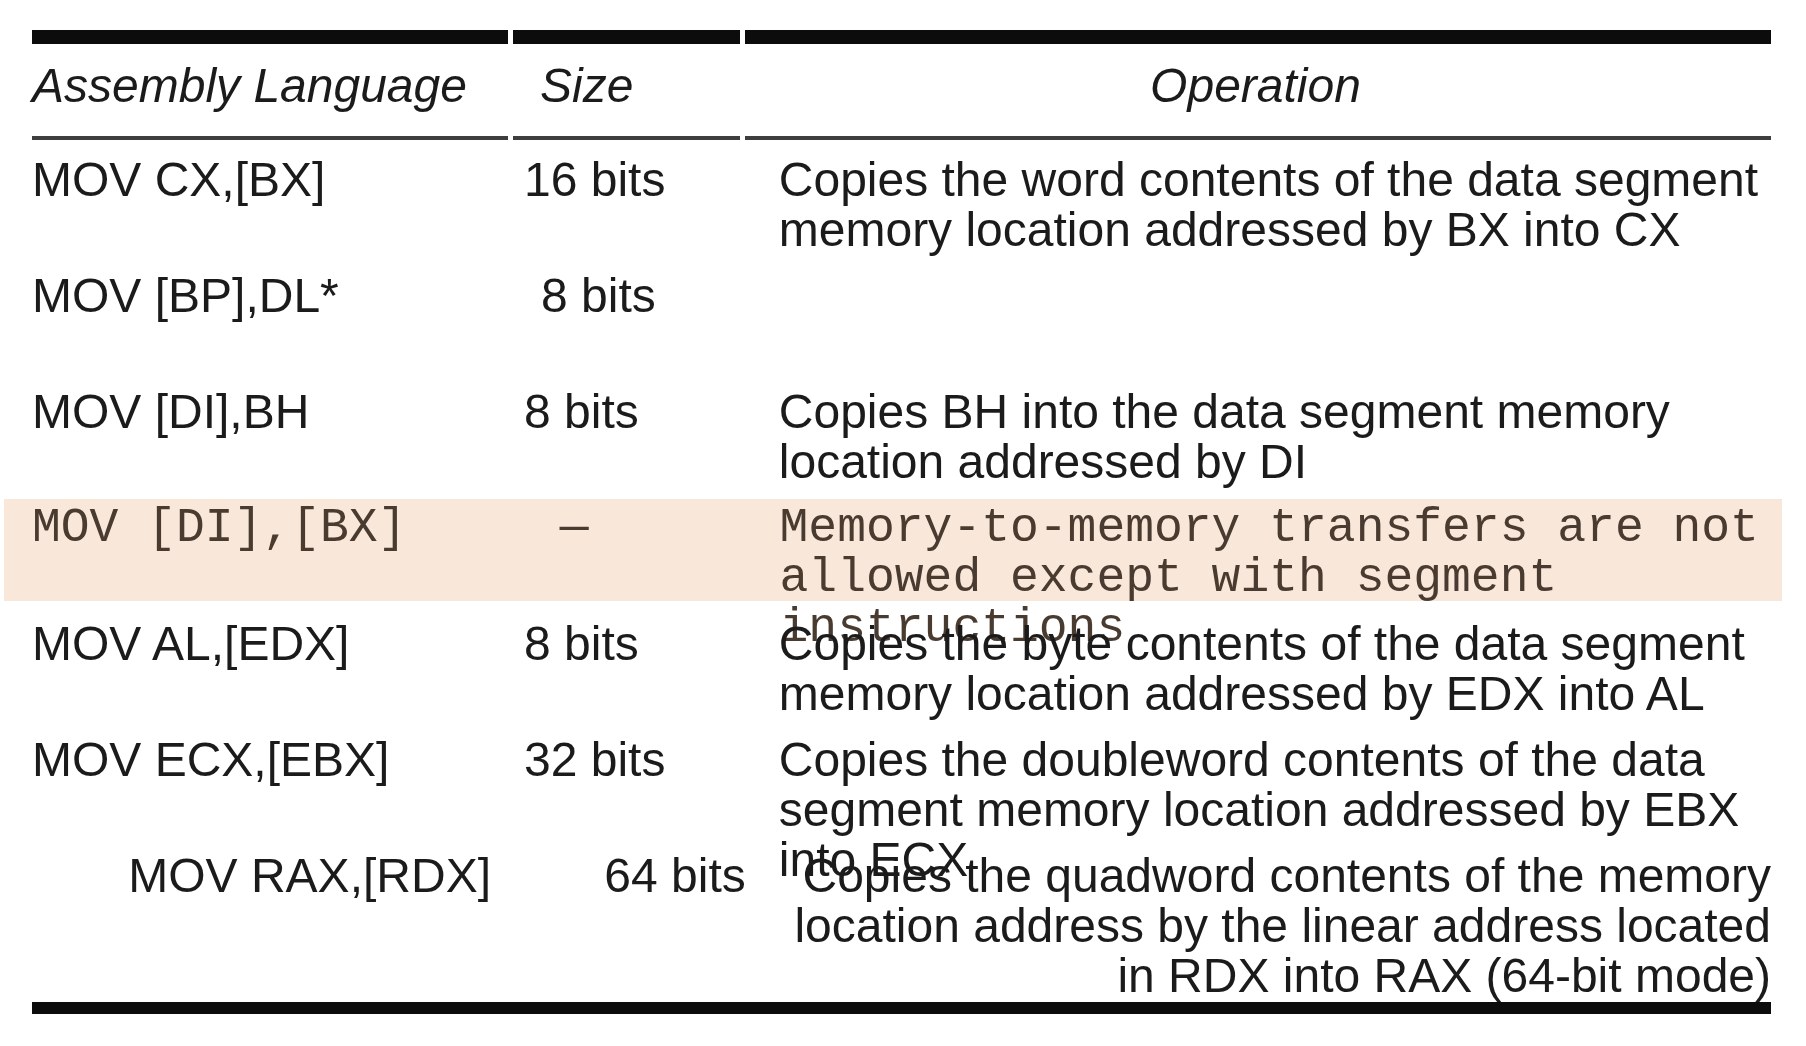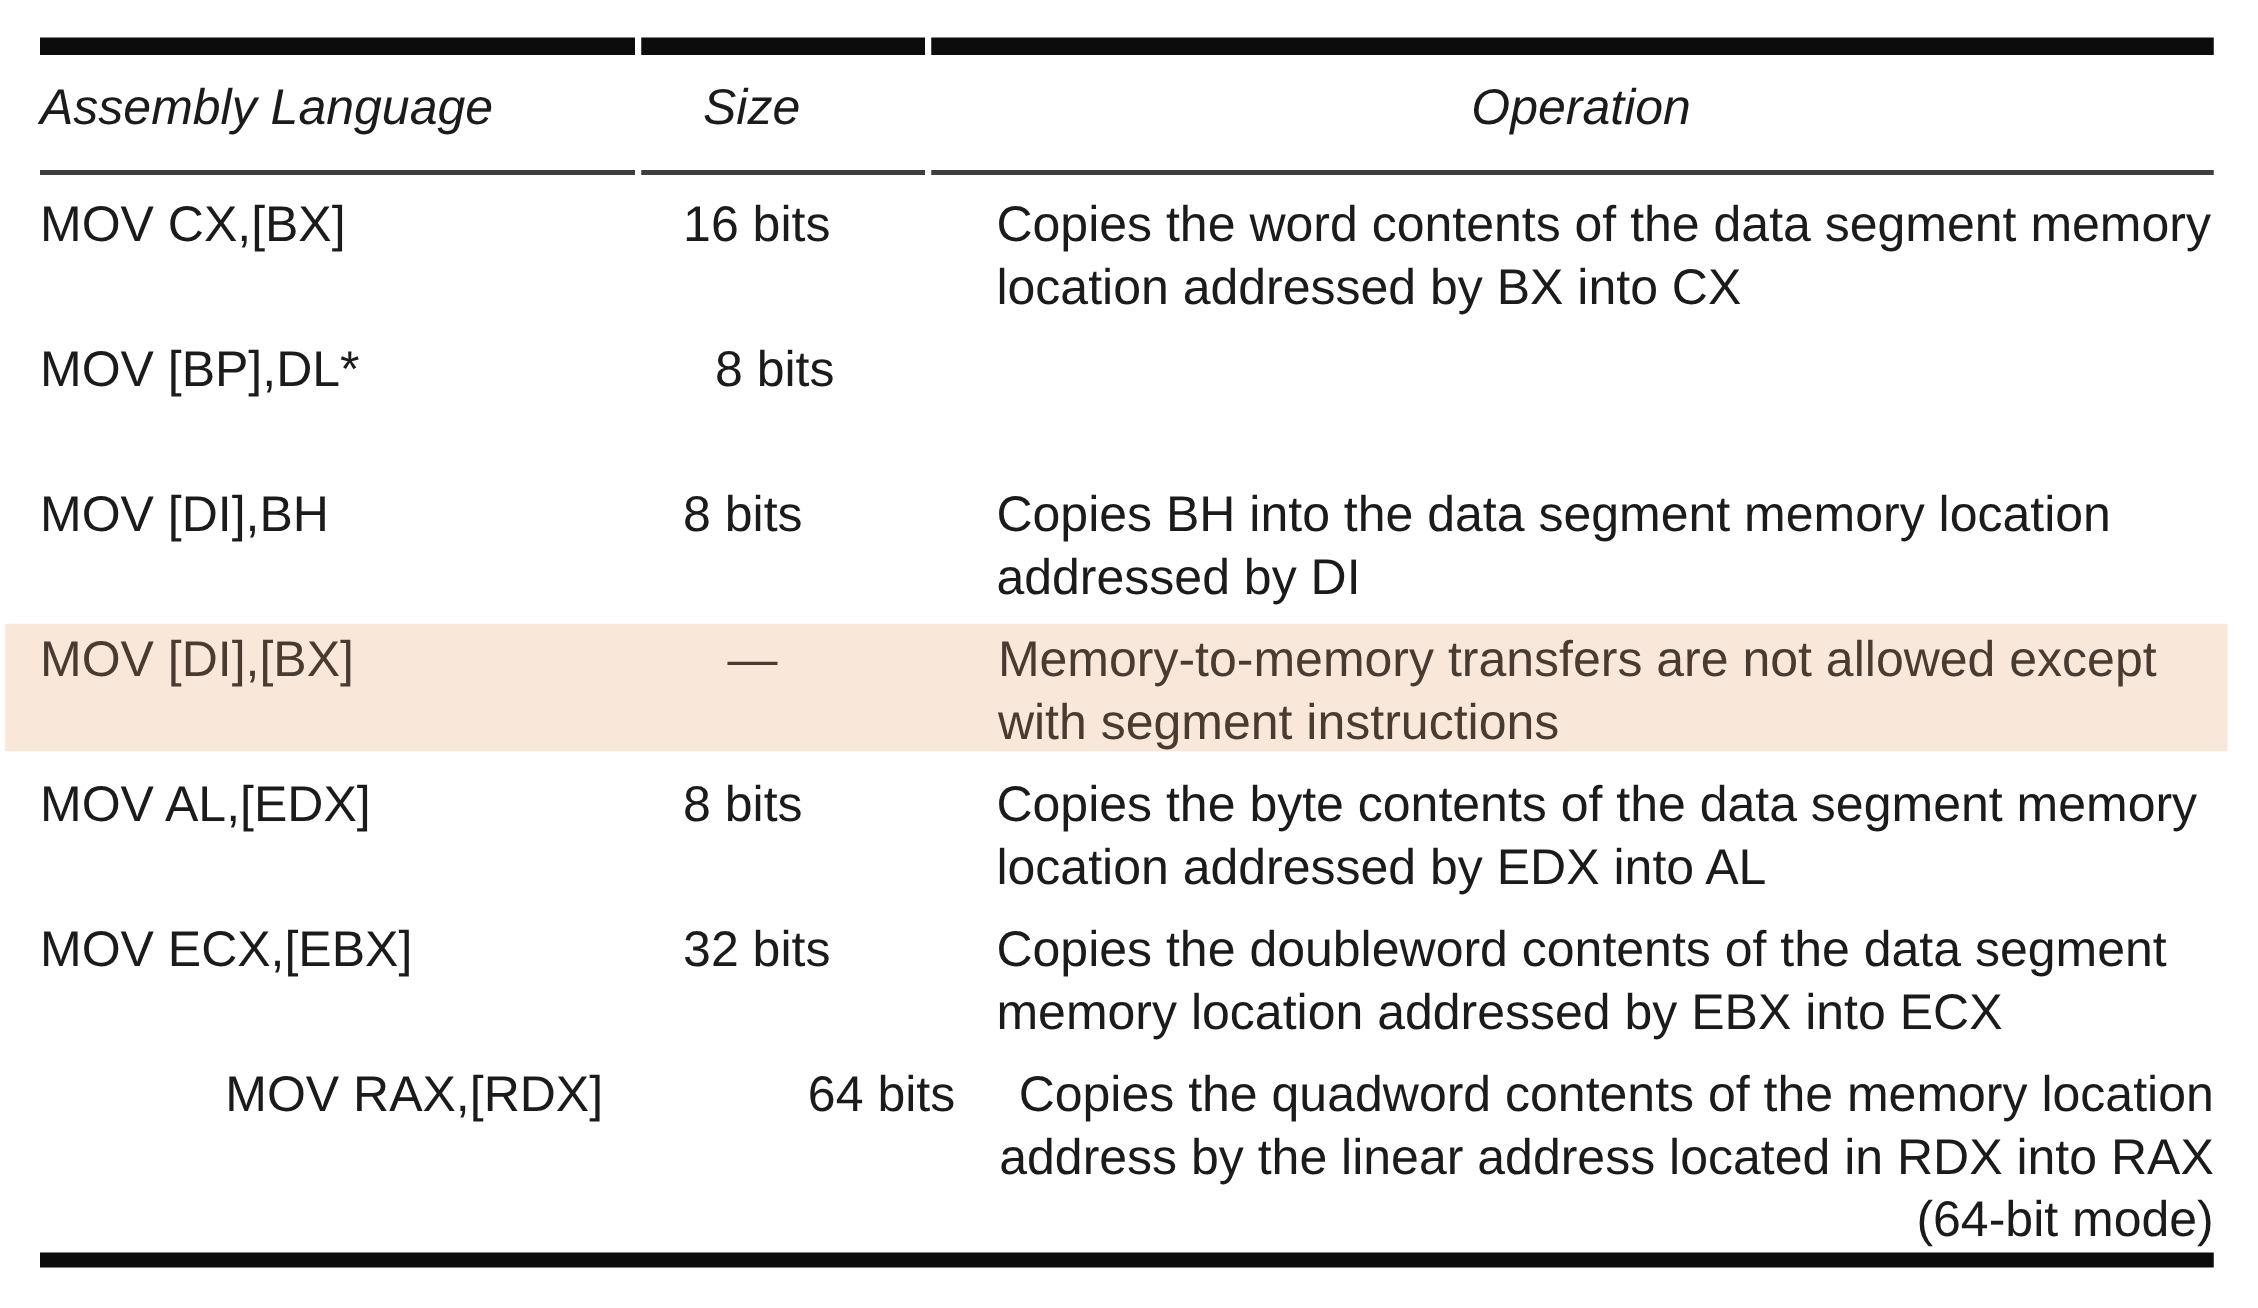--- a/index.html
+++ b/index.html
@@ -22,42 +22,42 @@
   .rule-top .seg{height:14px;background:var(--rule-dark,#0c0c0c);}
   .rule-mid .seg{height:4px;background:var(--rule-gray,#3e3e3e);}
   .rule-bottom{height:12px;background:var(--rule-dark,#0c0c0c);}
 
   
   .header-row{display:flex;height:92px;align-items:center;padding-bottom:8px;box-sizing:border-box;}
   .th{font-style:italic;font-size:40px;line-height:46px;}
 
   
   .c1{width:476px;}
-  .c2{width:232px;margin-left:31px;}
+  .c2{width:232px;}
   .c3{width:1031px;}
-  .cell{box-sizing:border-box;font-size:40px;line-height:50px;}
+  .cell{box-sizing:border-box;font-size:48px;line-height:50px;}
   .th-size{padding-left:32px;}
   .th-op{text-align:center;}
 
   
   .trow{display:flex;height:116px;padding-top:15px;box-sizing:border-box;position:relative;gap:31px;}
   .trow.tall{height:166px;text-align:right;}
   .asm{white-space:nowrap;}
   .size{padding-left:2px;white-space:nowrap;}
   .op{padding-left:2px;}
   .size.dash{padding-left:38px;}
 
   
   .trow.highlight{z-index:0;}
   .trow.highlight::before{
     content:"";position:absolute;z-index:-1;
     left:-28px;right:-11px;top:11px;bottom:3px;
     background:var(--highlight-bg,#f9e7da);
   }
-  .trow.highlight .cell{color:var(--highlight-text,#4a3b31);}
+  .trow.highlight .cell{color:var(--highlight-text,#4a3b31);font-family:Liberation Mono, monospace;}
 </style>
 </head>
 <body>
 
 <div class="page" style="--background: #ffffff; --text: #1b1b1b; --rule-dark: #0c0c0c; --rule-gray: #3e3e3e; --highlight-bg: #f9e7da; --highlight-text: #4a3b31;">
   <div class="mov-table">
 
     <div class="rule rule-top">
       <span class="seg s1"></span>
       <span class="seg s2"></span>

